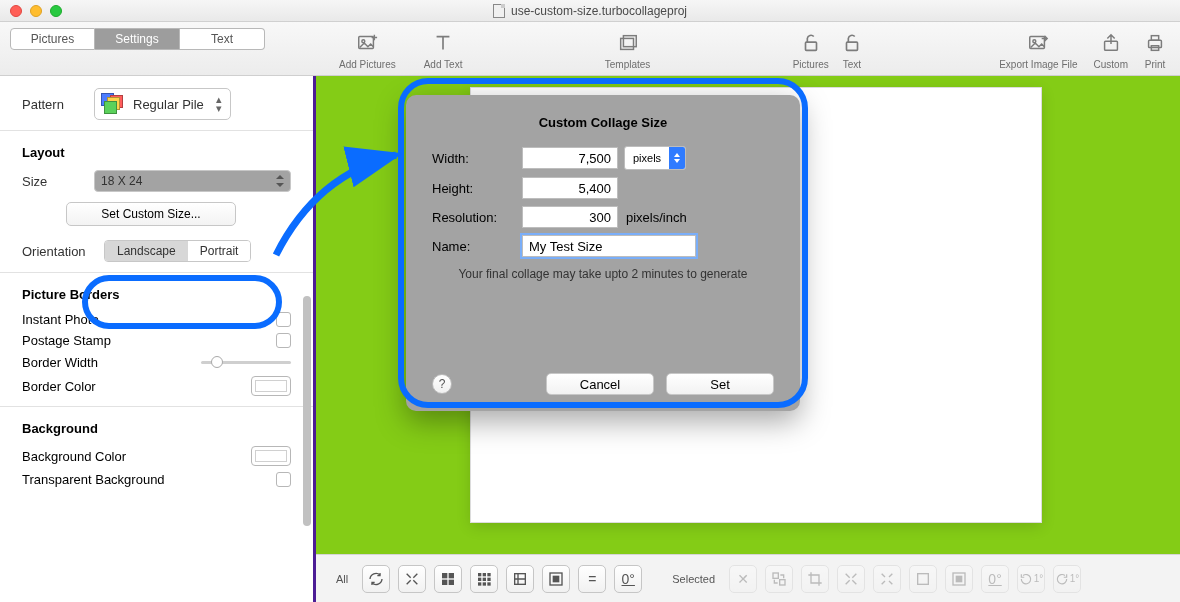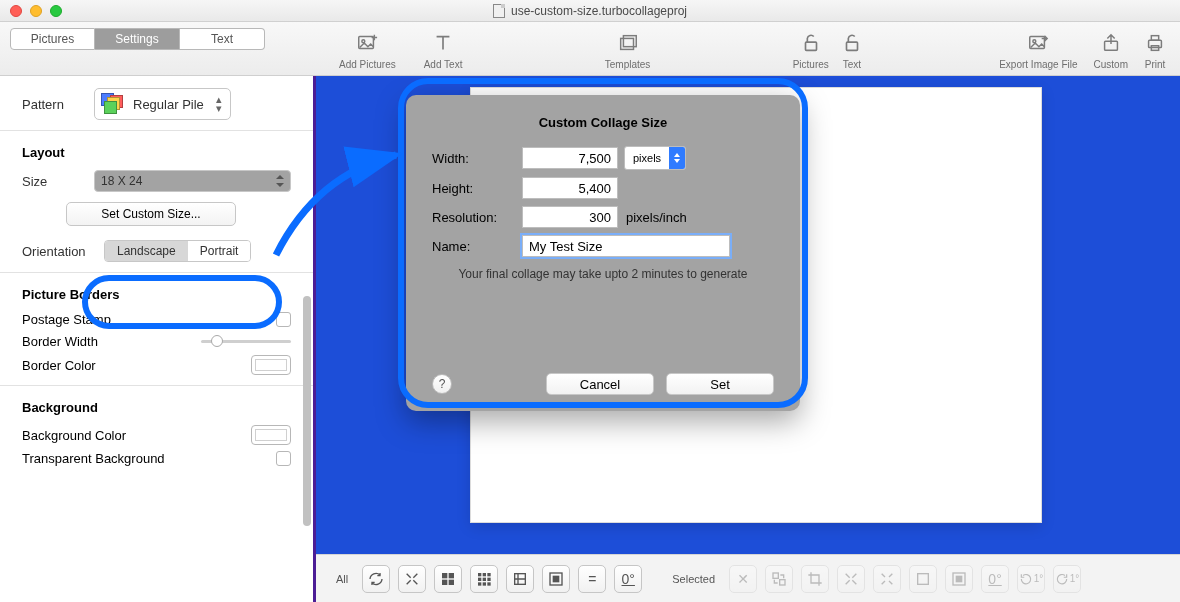--- a/index.html
+++ b/index.html
@@ -67,42 +67,42 @@
   .border-row{display:flex;align-items:center;justify-content:space-between;font-size:13px;margin:6px 0;}
 
   .slider{width:90px;height:16px;position:relative;}
   .slider .track{position:absolute;left:0;right:0;top:7px;height:3px;background:#cfcfcf;border-radius:2px;}
   .slider .thumb{position:absolute;left:10px;top:2px;width:12px;height:12px;border-radius:50%;background:#fff;border:1px solid #a9a9a9;}
 
   .colorwell{width:40px;height:20px;border:1px solid #b7b7b7;border-radius:4px;background:#fff;padding:3px;}
   .colorwell div{width:100%;height:100%;background:#fff;border:1px solid #d0d0d0;}
 
   
-  .canvas-area{flex:1;background:#1d4ed8;position:relative;}
+  .canvas-area{flex:1;background:#84cc16;position:relative;}
   .canvas-white{position:absolute;left:155px;top:12px;width:570px;height:434px;background:#fff;box-shadow:0 0 0 1px #dcdcdc, 0 4px 14px rgba(0,0,0,.15);}
 
   .bottombar{position:absolute;left:0;right:0;bottom:0;height:48px;background:#f3f3f3;border-top:1px solid #d5d5d5;display:flex;align-items:center;padding:0 20px;gap:8px;}
   .bb-label{font-size:11px;color:#555;margin-right:6px;}
   .bb-btn{width:28px;height:28px;border:1px solid #c6c6c6;border-radius:5px;background:linear-gradient(#fff,#f1f1f1);display:flex;align-items:center;justify-content:center;color:#555;font-size:14px;}
   .bb-btn.dis{opacity:.35;}
   .bb-sep{width:14px;}
 
   
   .modal{position:absolute;left:406px;top:95px;width:394px;height:316px;background:#a3a3a3;border-radius:10px;box-shadow:0 10px 30px rgba(0,0,0,.35);padding:20px 26px 16px;z-index:50;}
   .modal h3{font-size:13px;font-weight:600;text-align:center;margin-bottom:16px;}
   .mrow{display:flex;align-items:center;margin:7px 0;font-size:13px;}
   .mrow .ml{width:82px;margin-right:8px;}
   .mrow input[type=text]{height:22px;border:1px solid #bdbdbd;padding:0 6px;font-size:13px;background:#fff;}
   .mrow .num{width:96px;text-align:right;}
   .unit-sel{display:flex;align-items:center;border:1px solid #bdbdbd;border-radius:3px;overflow:hidden;margin-left:6px;background:#fff;}
   .unit-sel span{padding:2px 8px;font-size:11px;}
   .unit-sel .arr{background:#2f7bff;width:16px;height:22px;display:flex;flex-direction:column;align-items:center;justify-content:center;}
   .unit-sel .arr::before{content:"";border-left:3px solid transparent;border-right:3px solid transparent;border-bottom:4px solid #fff;margin-bottom:2px;}
   .unit-sel .arr::after{content:"";border-left:3px solid transparent;border-right:3px solid transparent;border-top:4px solid #fff;}
-  .name-in{width:208px;border:1px solid #bdbdbd;outline:2px solid #7aaef8;outline-offset:0;}
+  .name-in{width:174px;border:1px solid #bdbdbd;outline:2px solid #7aaef8;outline-offset:0;}
   .hint{font-size:12px;text-align:center;margin-top:10px;color:#333;}
   .modal-foot{position:absolute;left:26px;right:26px;bottom:16px;display:flex;align-items:center;}
   .help{width:20px;height:20px;border:1px solid #bbb;border-radius:50%;text-align:center;font-size:12px;line-height:18px;color:#555;background:linear-gradient(#fff,#f0f0f0);}
   .mbtn{width:108px;height:22px;border:1px solid #c7c7c7;border-radius:5px;background:linear-gradient(#fff,#f2f2f2);font-size:13px;}
 
   
   .anno{position:absolute;border:6px solid #0a6cff;border-radius:30px;pointer-events:none;z-index:60;}
   .anno1{left:82px;top:275px;width:200px;height:54px;}
   .anno2{left:398px;top:78px;width:410px;height:330px;}
   svg.arrow{position:absolute;left:256px;top:135px;z-index:61;pointer-events:none;}
@@ -264,20 +264,24 @@
           <div class="sel">Landscape</div>
           <div>Portrait</div>
         </div>
       </div>
 
       <hr class="sep">
 
       <div class="section-title">Picture Borders</div>
 
       <div class="border-row">
+        <span>Instant Photo</span>
+        <span class="chk"></span>
+      </div>
+      <div class="border-row">
         <span>Postage Stamp</span>
         <span class="chk"></span>
       </div>
       <div class="border-row">
         <span>Border Width</span>
         <span class="slider">
             <span class="track"></span>
             <span class="thumb"></span>
           </span>
       </div>

